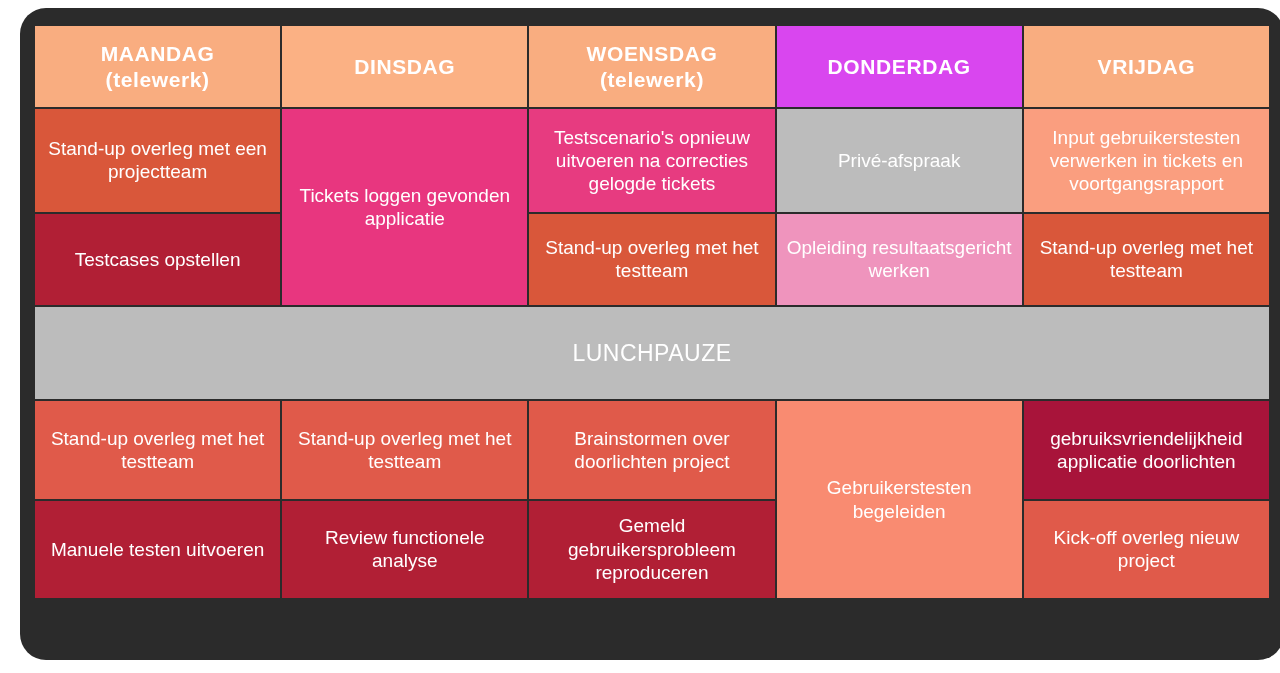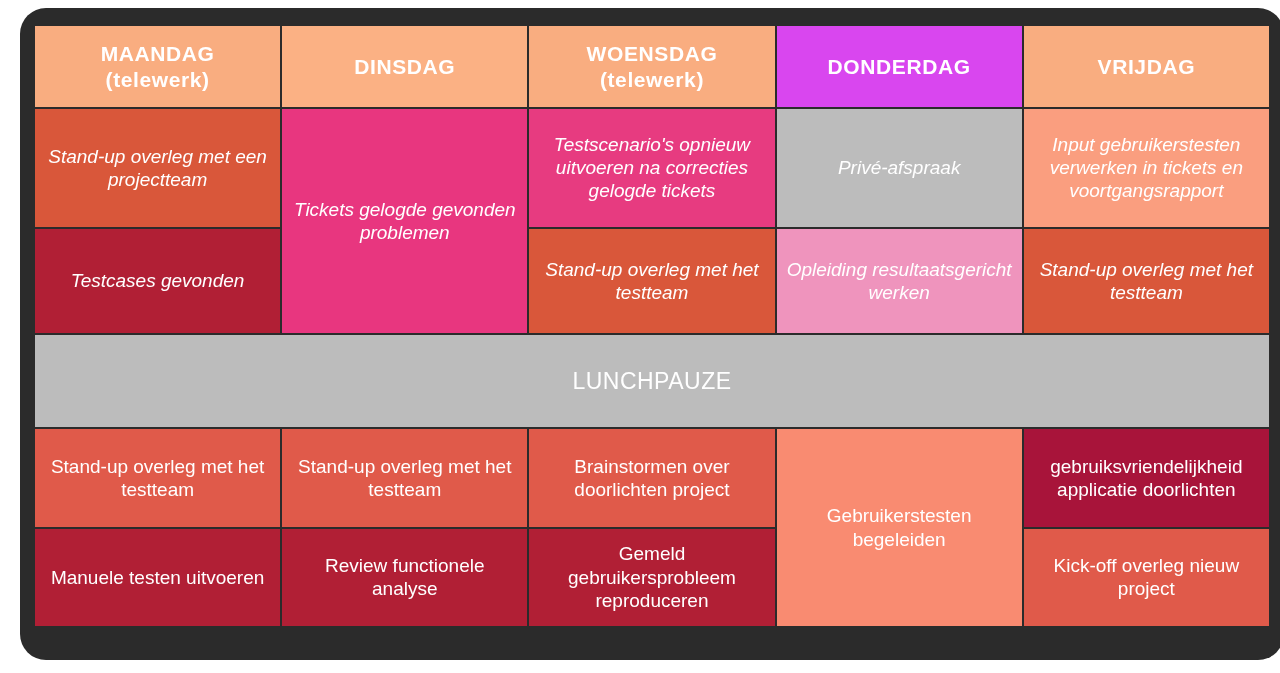--- a/index.html
+++ b/index.html
@@ -87,21 +87,21 @@
     height: 94px;
   }
   .lunch-cell {
     width: 100%;
     font-size: 23px;
     letter-spacing: 0.5px;
     height: 94px;
   }
 
   
-  .block-morning { height: 226px; font-style: italic; }
+  .block-morning { height: 198px; }
   .block-afternoon { height: 199px; }
 
   .h-full { height: 100%; }
   .h-half { height: 50%; }
   .h-55 { height: 53%; }
   .h-45 { height: 47%; }
 
   .colw { width: 20%; }
 </style>
 </head>
@@ -152,25 +152,25 @@
             <div class="sub"></div>
           </div>
         </div>
       </div>
     </div>
 
     <div class="grid-row block-morning">
 
       <div class="colw col">
         <div class="cell task-cell h-55" style="background:#d9573a">Stand-up overleg met een projectteam</div>
-        <div class="cell task-cell h-45" style="background:#b11f35">Testcases gevonden</div>
-      </div>
-
-      <div class="colw col">
-        <div class="cell task-cell h-full" style="background:#e8367f">Tickets gelogde gevonden problemen</div>
+        <div class="cell task-cell h-45" style="background:#b11f35">Testcases opstellen</div>
+      </div>
+
+      <div class="colw col">
+        <div class="cell task-cell h-full" style="background:#e8367f">Tickets loggen gevonden applicatie</div>
       </div>
 
       <div class="colw col">
         <div class="cell task-cell h-55" style="background:#e73b80">Testscenario's opnieuw uitvoeren na correcties gelogde tickets</div>
         <div class="cell task-cell h-45" style="background:#d9573a">Stand-up overleg met het testteam</div>
       </div>
 
       <div class="colw col">
         <div class="cell task-cell h-55" style="background:#bcbcbc">Privé-afspraak</div>
         <div class="cell task-cell h-45" style="background:#ef94bd">Opleiding resultaatsgericht werken</div>

